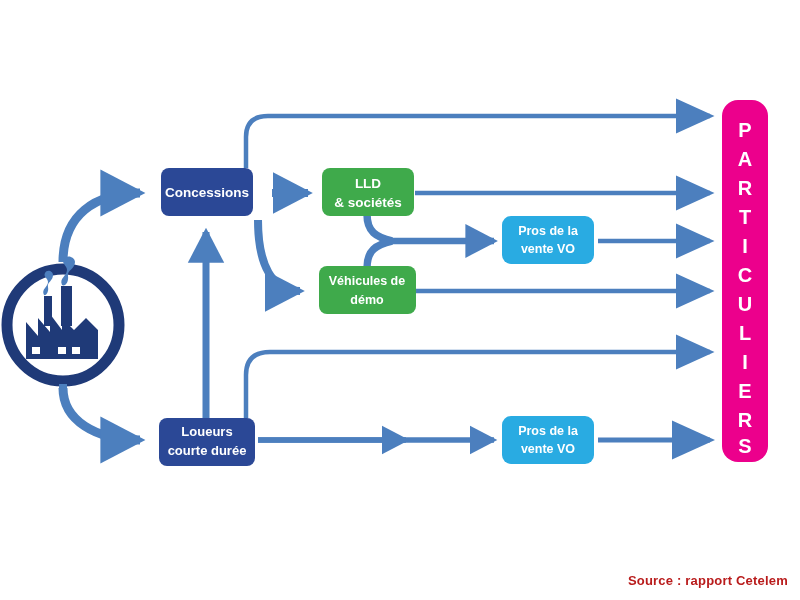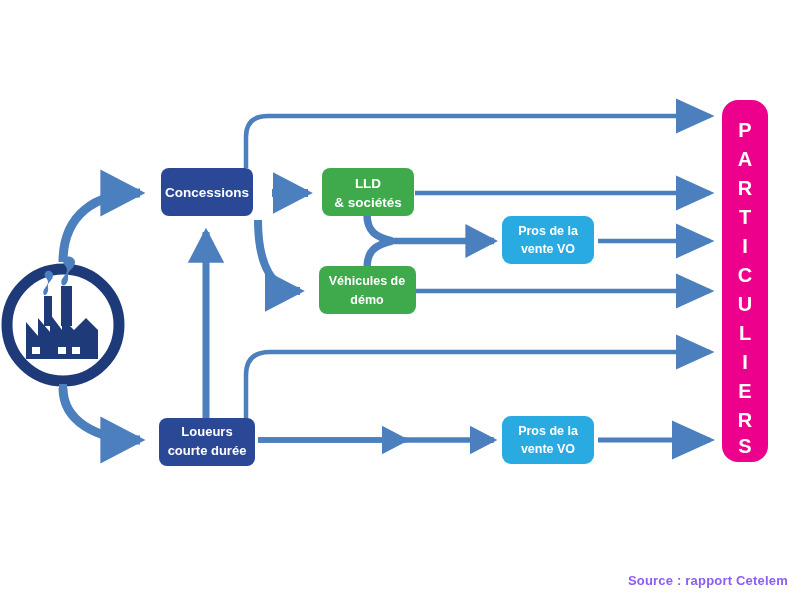--- a/index.html
+++ b/index.html
@@ -33,21 +33,21 @@
     fill: #ffffff;
     text-anchor: middle;
     dominant-baseline: middle;
   }
   .source-note {
     position: absolute;
     right: 12px;
     bottom: 12px;
     font-size: 13px;
     font-weight: bold;
-    color: #8b5cf6;
+    color: #b91c1c;
     font-family: "Liberation Sans", sans-serif;
     letter-spacing: 0.2px;
   }
   .particuliers-letter {
     font-weight: bold;
     fill: #ffffff;
     text-anchor: middle;
     font-size: 20px;
     font-family: "Liberation Sans", sans-serif;
   }

